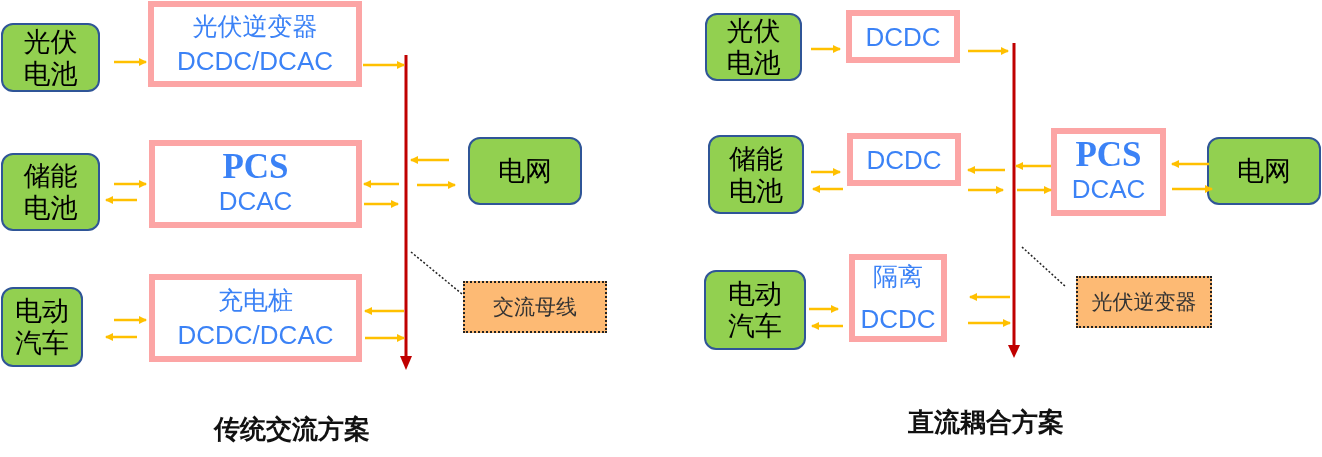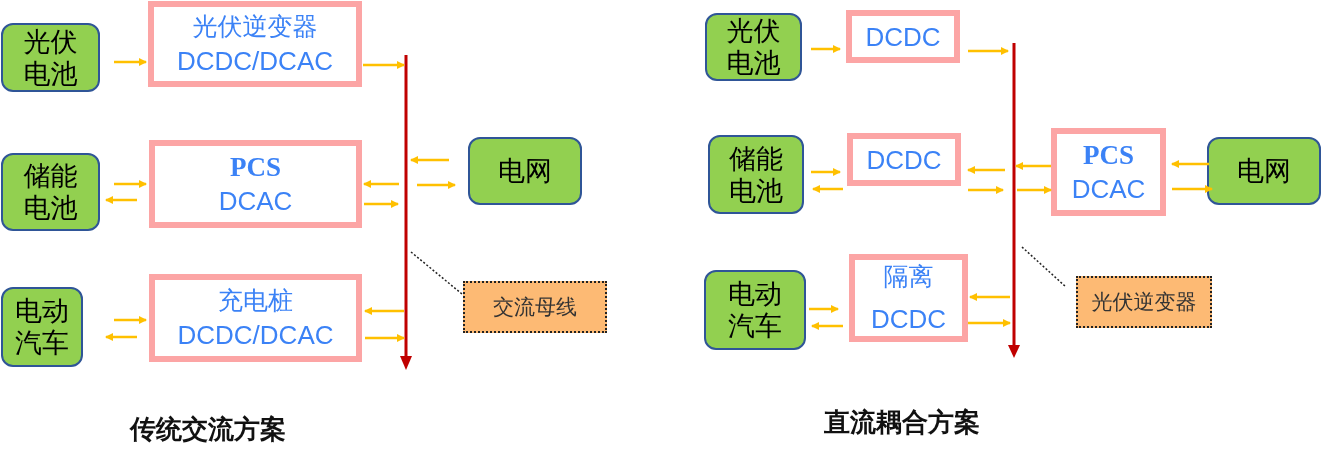--- a/index.html
+++ b/index.html
@@ -11,27 +11,27 @@
     display: flex; flex-direction: column; align-items: center; justify-content: center;
     color: #000; font-size: 27px; line-height: 32px; text-align: center;
   }
   .conv {
     background: #fff; border: 6px solid #fca5a5;
     display: flex; flex-direction: column; align-items: center; justify-content: center;
     color: #3b82f6; font-size: 26px; line-height: 34px; text-align: center;
     font-family: "Liberation Sans", "DejaVu Sans", sans-serif;
   }
   .conv .cn { font-family: "DejaVu Sans", sans-serif; font-size: 25px; }
-  .conv .bold { font-family: "Liberation Serif", "DejaVu Serif", serif; font-weight: bold; font-size: 27px; }
+  .conv .bold { font-family: "Liberation Serif", "DejaVu Serif", serif; font-weight: bold; font-size: 35px; }
   .buslabel {
     border: 2px dotted #222; background: #fdba74;
     display: flex; align-items: center; justify-content: center;
     color: #333; font-size: 21px; font-family: "DejaVu Serif", "Liberation Serif", serif;
   }
-  .caption { font-weight: bold; font-size: 26px; color: #111; text-align: left; }
+  .caption { font-weight: bold; font-size: 26px; color: #111; text-align: right; }
   svg.overlay { position: absolute; left: 0; top: 0; }
 </style>
 </head>
 <body>
 
 <div>
   <div class="abs src" style="left:1px;top:23px;width:99px;height:69px;">
     <span>光伏</span>
     <span>电池</span>
   </div>
@@ -83,21 +83,21 @@
     <span>电动</span>
     <span>汽车</span>
   </div>
 
   <div class="abs conv" style="left:846px;top:10px;width:114px;height:53px;">
     <span>DCDC</span>
   </div>
   <div class="abs conv" style="left:847px;top:133px;width:114px;height:53px;">
     <span>DCDC</span>
   </div>
-  <div class="abs conv" style="left:849px;top:254px;width:119px;height:88px;gap:8px;">
+  <div class="abs conv" style="left:849px;top:254px;width:98px;height:88px;gap:8px;">
     <span class="cn">隔离</span>
     <span>DCDC</span>
   </div>
 
   <div class="abs conv" style="left:1051px;top:128px;width:115px;height:88px;">
     <span class="bold">PCS</span>
     <span>DCAC</span>
   </div>
 
   <div class="abs src" style="left:1207px;top:137px;width:114px;height:68px;">

